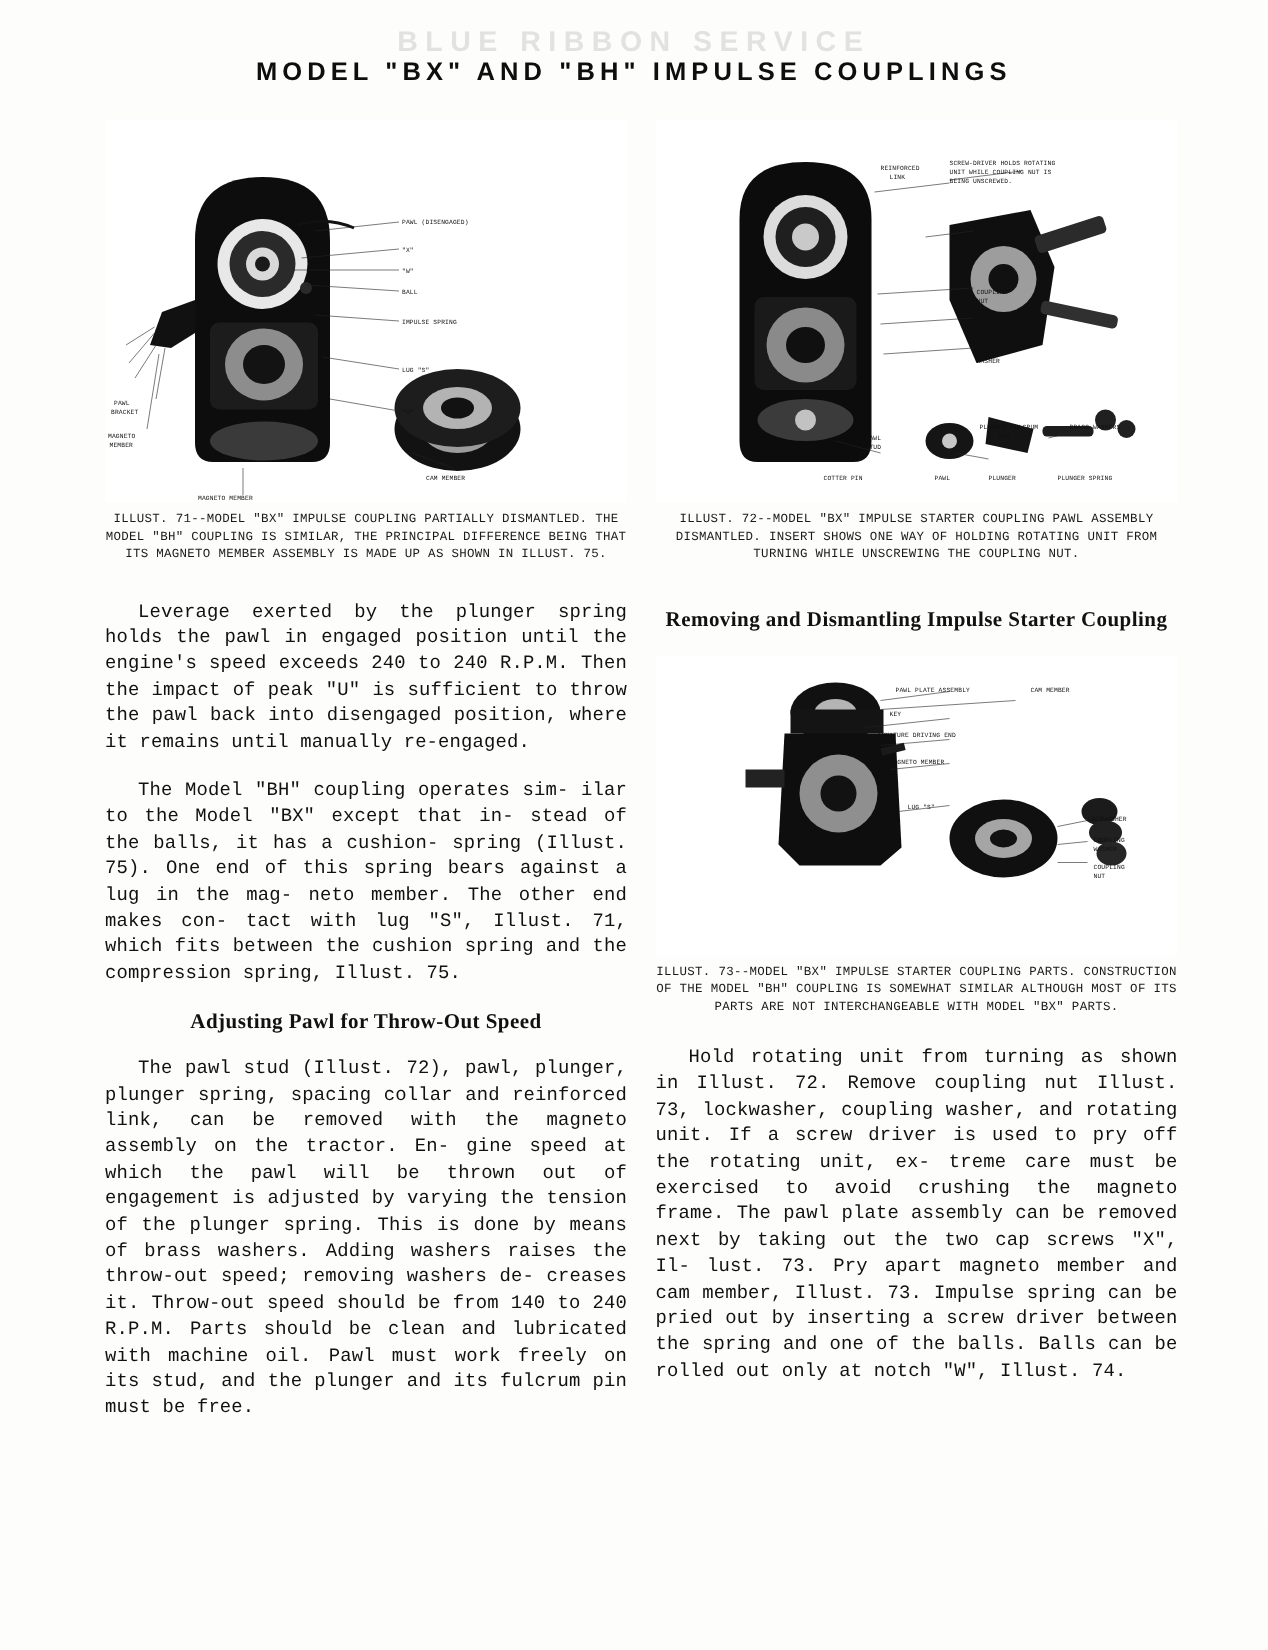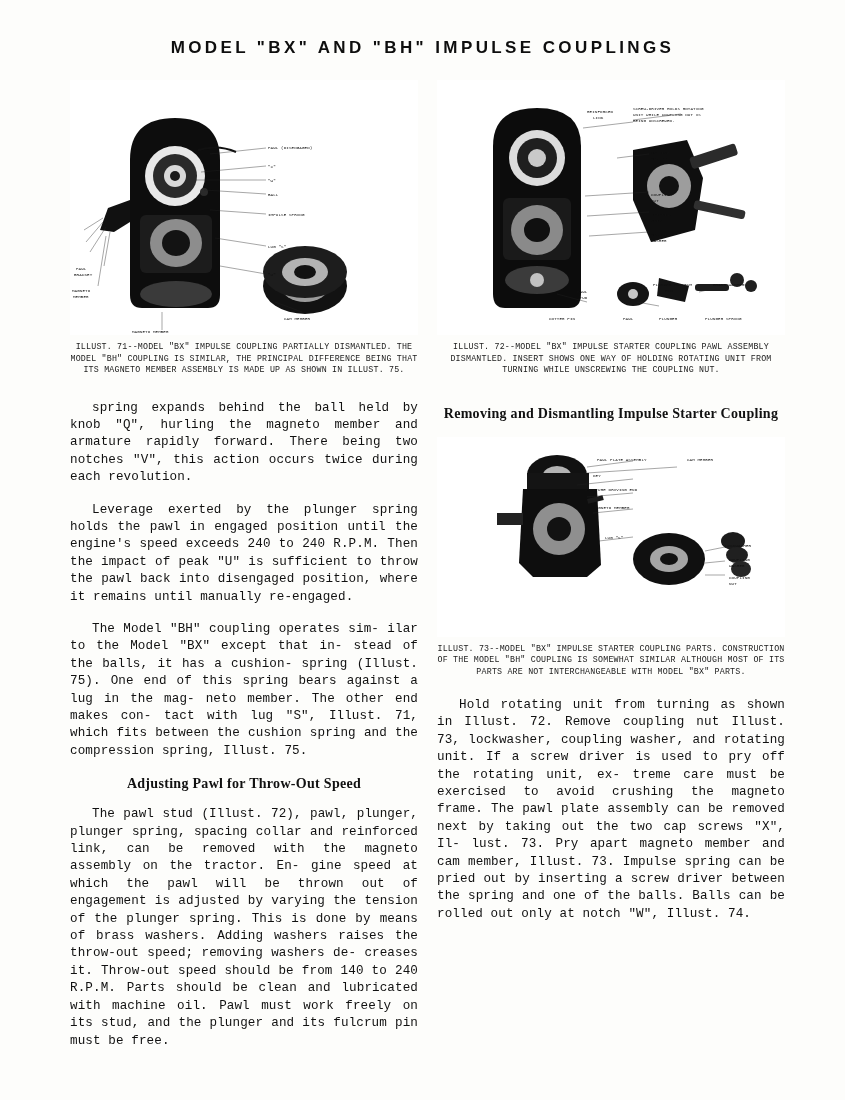--- a/index.html
+++ b/index.html
@@ -118,20 +118,21 @@
     fill: #111;
     letter-spacing: 0.1px;
   }
   .leader { stroke: #222; stroke-width: 0.4; fill: none; }
 </style>
 </head>
 <body>
 
 <div class="page">
 
+  <div class="ghost">BLUE RIBBON SERVICE</div>
 
   <div class="page-title">MODEL "BX" AND "BH" IMPULSE COUPLINGS</div>
 
   <div class="col-left">
 
     <div class="figure">
       <div class="fig-img">
         <svg class="art" viewBox="0 0 348 255" width="348" height="255">
           <rect x="0" y="0" width="348" height="255" fill="#ffffff"></rect>
 
@@ -185,21 +186,20 @@
           <text class="lbl" x="2" y="212">MAGNETO</text>
           <text class="lbl" x="3" y="218">MEMBER</text>
           <text class="lbl" x="62" y="253">MAGNETO MEMBER</text>
           <text class="lbl" x="214" y="240">CAM MEMBER</text>
         </svg>
       </div>
       <div class="fig-caption">ILLUST. 71--MODEL "BX" IMPULSE COUPLING PARTIALLY DISMANTLED.   THE MODEL "BH" COUPLING IS SIMILAR, THE PRINCIPAL DIFFERENCE BEING THAT ITS MAGNETO MEMBER ASSEMBLY IS MADE UP AS SHOWN IN ILLUST. 75.</div>
     </div>
 
     <div class="body-text" style="margin-top:24px;">
-      <p>spring expands  behind the ball  held by knob "Q", hurling the magneto member and armature  rapidly forward.     There being two notches "V", this action occurs twice during each revolution.</p>
       <p>Leverage exerted by the plunger spring holds the pawl in engaged position until the engine's speed   exceeds  240 to 240 R.P.M.    Then the impact of peak  "U" is sufficient  to throw  the  pawl  back into disengaged   position,  where  it  remains until manually re-engaged.</p>
       <p>The Model "BH" coupling operates sim- ilar to the  Model "BX"   except that in- stead  of  the  balls,  it has a cushion- spring  (Illust. 75).     One  end  of  this spring  bears  against a lug  in the mag- neto member.   The other end makes  con- tact  with lug "S", Illust. 71, which fits between the cushion spring  and the compression spring, Illust. 75.</p>
       <div class="subhead">Adjusting Pawl for Throw-Out Speed</div>
       <p>The  pawl  stud  (Illust. 72),  pawl, plunger, plunger spring,  spacing collar and reinforced link, can be removed with the magneto assembly on the tractor. En- gine  speed  at which  the pawl  will be thrown out of  engagement is adjusted by varying  the  tension  of  the   plunger spring.    This is done by means of brass washers.    Adding  washers  raises  the throw-out  speed;  removing  washers de- creases it.   Throw-out  speed should be from 140 to 240 R.P.M.   Parts should be clean  and lubricated with machine oil. Pawl must work  freely on its stud,  and the plunger  and its fulcrum pin must be free.</p>
     </div>
   </div>
 
   <div class="col-right">
 
     <div class="figure">

